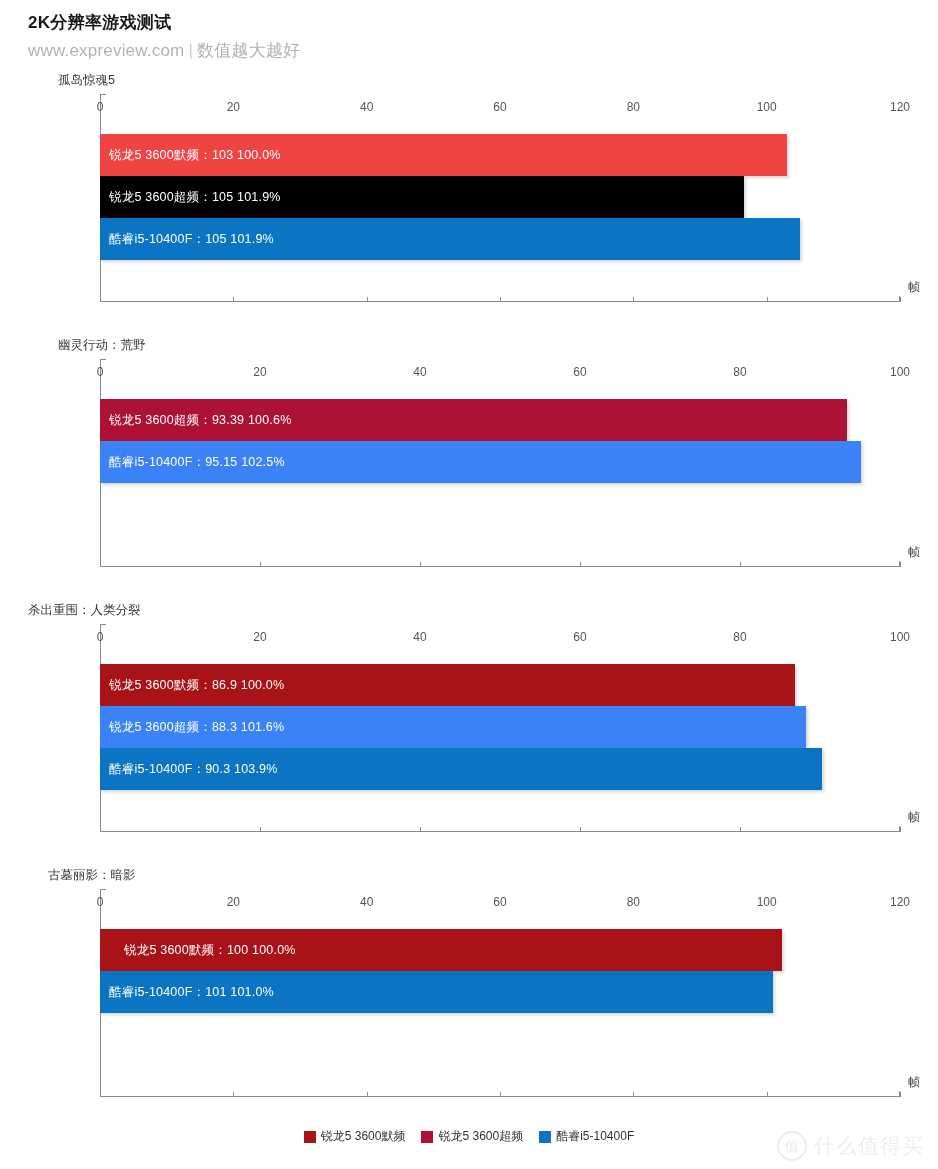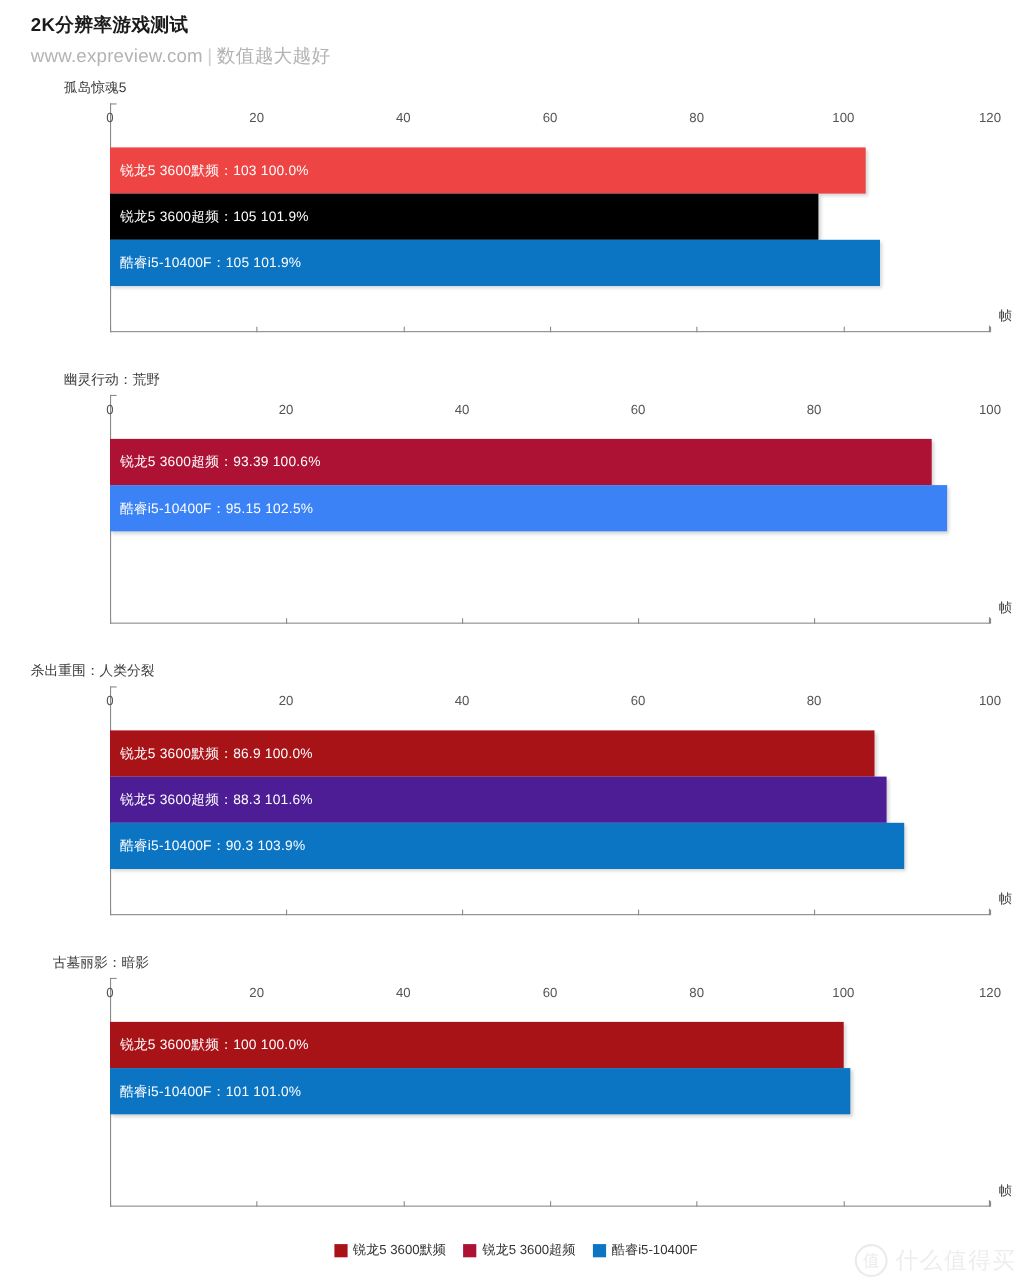--- a/index.html
+++ b/index.html
@@ -187,21 +187,21 @@
           <div class="tick-label" style="left: 480px;">60</div>
           <div class="tick" style="left: 640px;"></div>
           <div class="tick-label" style="left: 640px;">80</div>
           <div class="tick" style="left: 800px;"></div>
           <div class="tick-label" style="left: 800px;">100</div>
           <div class="unit-label" style="left: 808px; bottom: 6px;">帧</div>
           <div class="bars">
             <div class="bar" style="width: 695.2px; background: rgb(168, 19, 24);">
               <span class="bar-label">锐龙5 3600默频：86.9  100.0%</span>
             </div>
-            <div class="bar" style="width: 706.4px; background: #4c1d95;">
+            <div class="bar" style="width: 706.4px; background: #3b82f6;">
               <span class="bar-label">锐龙5 3600超频：88.3  101.6%</span>
             </div>
             <div class="bar" style="width: 722.4px; background: rgb(11, 117, 196);">
               <span class="bar-label">酷睿i5-10400F：90.3  103.9%</span>
             </div>
           </div>
         </div>
       </div>
       <div class="chart-block" style="position: absolute; left: 0px; top: 867px; height: 265px; text-align: center;">
         <div class="chart-title" style="left: 48px;">古墓丽影：暗影</div>
@@ -219,21 +219,21 @@
           <div class="tick" style="left: 400px;"></div>
           <div class="tick-label" style="left: 400px;">60</div>
           <div class="tick" style="left: 533.333px;"></div>
           <div class="tick-label" style="left: 533.333px;">80</div>
           <div class="tick" style="left: 666.667px;"></div>
           <div class="tick-label" style="left: 666.667px;">100</div>
           <div class="tick" style="left: 800px;"></div>
           <div class="tick-label" style="left: 800px;">120</div>
           <div class="unit-label" style="left: 808px; bottom: 6px;">帧</div>
           <div class="bars">
-            <div class="bar" style="width: 666.667px; background: rgb(168, 19, 24);">
+            <div class="bar" style="width: 666.667px; background: rgb(168, 19, 24); padding-left: 15px;">
               <span class="bar-label">锐龙5 3600默频：100  100.0%</span>
             </div>
             <div class="bar" style="width: 673.333px; background: rgb(11, 117, 196);">
               <span class="bar-label">酷睿i5-10400F：101  101.0%</span>
             </div>
           </div>
         </div>
       </div>
     </div>
 

